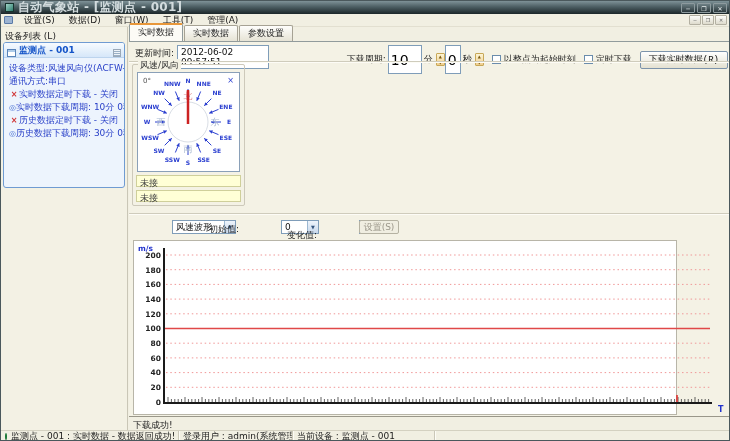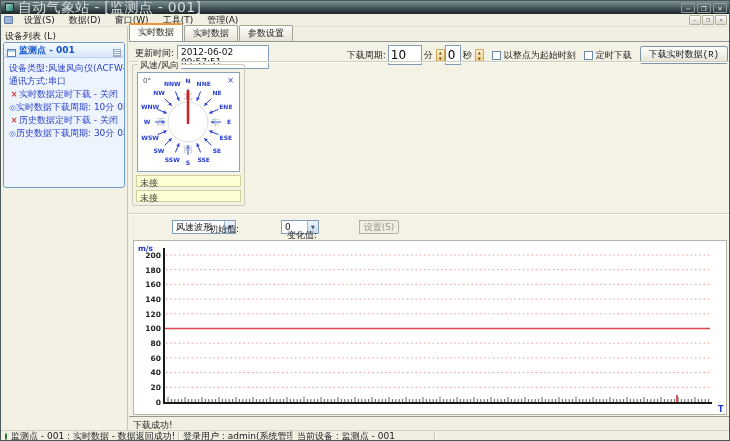--- a/index.html
+++ b/index.html
@@ -6,22 +6,22 @@
   body { font-family:"DejaVu Sans", sans-serif; background:#888; }
   .window{ position:relative; width:730px; height:441px; background:#f1efe2;
            font-size:9px; color:#222; overflow:hidden; border:1px solid #4a585c; }
 
   
   .titlebar{ position:absolute; left:0; top:0; width:100%; height:13px;
     background:linear-gradient(180deg,#7e9298 0%,#4c5e63 45%,#1b2629 100%);
     display:flex; align-items:center; padding:0 2px; }
   .app-icon{ width:9px; height:9px; margin:0 4px 0 2px;
     background:linear-gradient(135deg,#9fd4c8,#2e7d6e); border:1px solid #16332e; }
-  .title-text{ flex:1; color:#d3dcde; font-size:14px; letter-spacing:.3px;
-    white-space:nowrap; overflow:hidden; }
+  .title-text{ flex:1; color:#d3dcde; font-size:12px; letter-spacing:.3px;
+    white-space:nowrap; overflow:hidden;font-weight:bold; }
   .win-btn{ width:14px; height:10px; margin-left:2px; text-align:center; line-height:9px;
     font-size:6px; color:#e6ecee; border:1px solid #8d9a9e; border-radius:1px;
     background:linear-gradient(180deg,#6d7f84,#2c393d); }
 
   
   .menubar{ position:absolute; left:0; top:13px; width:100%; height:13px; background:#f1efe2;
     display:flex; align-items:center; border-bottom:1px solid #e2dfd0; }
   .mdi-icon{ width:9px; height:8px; margin:0 4px 0 3px; background:#9db4d2;
     border:1px solid #5a7aa8; border-radius:1px; }
   .menu-item{ padding:1px 7px; color:#1a1a1a; }
@@ -59,21 +59,21 @@
 
   
   .content{ position:absolute; left:128px; top:40px; width:602px; height:375px;
     background:#f4f2e5; border-top:1px solid #919b9c; }
   .toprow{ position:absolute; left:0; top:0; width:100%; height:19px; }
   .update-label{ position:absolute; left:6px; top:5px; }
   .update-box{ position:absolute; left:48px; top:3px; width:92px; height:24px;
     background:#fff; border:1px solid #7f9db9; padding:1px 3px; color:#111; }
   .dl-group{ position:absolute; right:3px; top:3px; display:flex; align-items:center; }
   .dl-group .lbl{ margin:0 2px; }
-  .num-input{ height:20px; background:#fff; border:1px solid #7f9db9; font-size:12px;
+  .num-input{ height:29px; background:#fff; border:1px solid #7f9db9; font-size:14px;
     font-family:"DejaVu Sans",sans-serif; padding:0 2px; }
   .spin{ width:9px; height:13px; margin-left:1px; border:1px solid #c8a858; border-radius:1px;
     background:linear-gradient(180deg,#fdf4d4,#eecd8c); display:flex; flex-direction:column;
     align-items:center; justify-content:space-between; font-size:4px; color:#7a5a10; line-height:5px;}
   .chk{ width:9px; height:9px; background:#fff; border:1px solid #6a8cac; margin:0 3px 0 8px; }
   .dl-btn{ margin-left:8px; padding:1px 8px 2px 8px; border:1px solid #7c93ab; border-radius:2px;
     background:linear-gradient(180deg,#fefefe,#e4e1d1); font-size:9px;
     font-family:Liberation Mono, monospace; color:#111; }
   .hsep{ position:absolute; left:0; width:100%; height:2px;
     border-top:1px solid #cfccbc; border-bottom:1px solid #fdfcf6; }
@@ -93,21 +93,21 @@
     display:flex; align-items:center;margin-left:40px; }
   .combo .val{ flex:1; padding:0 3px; color:#111; white-space:nowrap; overflow:hidden; }
   .combo .arrow{ width:11px; height:100%; background:linear-gradient(180deg,#eef4fb,#c9d9ec);
     border-left:1px solid #9db8d2; color:#35567e; font-size:5px; text-align:center; line-height:12px; }
   .wavectl .lbl{ position:absolute; top:3px; }
   .set-btn{ position:absolute; left:230px; top:0; width:40px; height:14px; border:1px solid #b5b2a2;
     border-radius:2px; background:#f0eee1; color:#9b978a; font-size:9px;
     font-family:"DejaVu Sans",sans-serif; }
 
   
-  .chart-area{ position:absolute; left:4px; top:198px; width:594px; height:175px;
+  .chart-area{ position:absolute; left:4px; top:198px; width:544px; height:175px;
     background:#fff; border:1px solid #b8b5a8; }
 
   
   .dl-message{ position:absolute; left:128px; top:415px; width:602px; height:14px;
     background:#f1efe2; border-top:1px solid #9a978a; padding:2px 4px; color:#222; }
   .statusbar{ position:absolute; left:0; top:429px; width:730px; height:12px; background:#f1efe2;
     border-top:1px solid #d4d1c1; display:flex; align-items:center; }
   .sb-sec{ height:100%; display:flex; align-items:center; padding:0 4px;
     border-right:1px solid #cac7b8; box-shadow:1px 0 0 #fdfcf6; white-space:nowrap; overflow:hidden;}
   .sb-1{ width:178px; } .sb-2{ width:114px; } .sb-3{ width:142px; }

